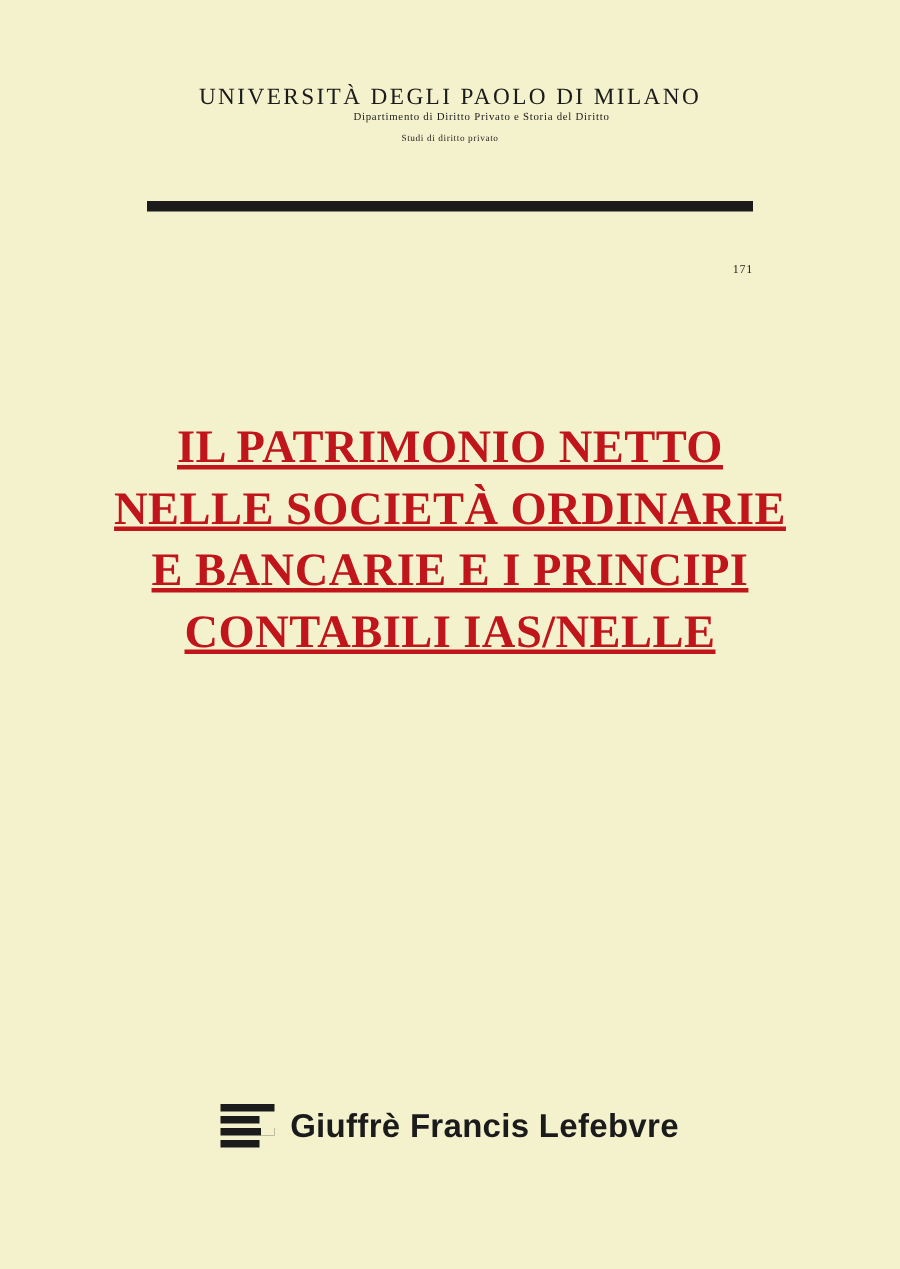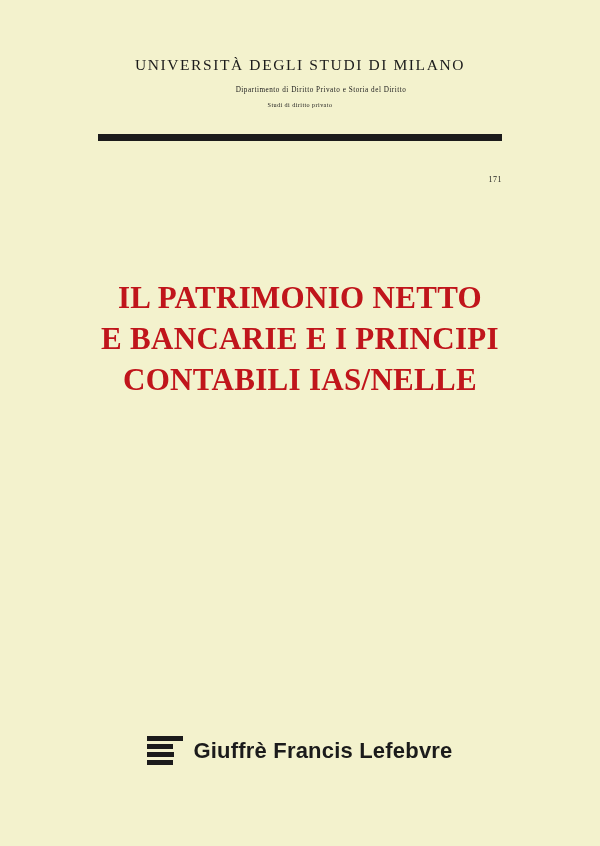--- a/index.html
+++ b/index.html
@@ -37,21 +37,20 @@
   }
   .faculty {
     margin-top: 7px;
     font-family: "Liberation Serif", serif;
     font-size: 9px;
     letter-spacing: 0.9px;
     font-weight: bold;
     color: #1b1b1b;
   }
   .dept {
-    margin-top: 12px;
     font-family: "Liberation Serif", serif;
     font-size: 7.2px;
     letter-spacing: 0.5px;
     color: #1b1b1b;
     padding-left: 42px;
   }
   .series {
     margin-top: 7px;
     font-family: "Liberation Serif", serif;
     font-size: 6.2px;
@@ -106,20 +105,21 @@
     color: #c0151b;
     font-family: "Liberation Serif", serif;
     font-weight: bold;
     font-size: 31px;
     line-height: 1.32;
     letter-spacing: 0.3px;
   }
   .title .ln {
     display: block;
     white-space: nowrap;
+    text-decoration: underline;
   }
   
   .publisher {
     position: absolute;
     bottom: 80px;
     left: 0;
     right: 0;
     display: flex;
     align-items: center;
     justify-content: center;
@@ -158,33 +158,34 @@
     letter-spacing: 0.2px;
     white-space: nowrap;
   }
 </style>
 </head>
 <body>
 
 <div class="cover">
 
   <div class="header">
-    <div class="univ">UNIVERSITÀ DEGLI STUDI DI MILANO</div>
+    <div class="univ">UNIVERSITÀ DEGLI PAOLO DI MILANO</div>
     <div class="dept">Dipartimento di Diritto Privato e Storia del Diritto</div>
     <div class="series">Studi di diritto privato</div>
   </div>
 
   <div class="rule-row">
     <div class="rule"></div>
     <div class="series-number">171</div>
   </div>
 
 
   <div class="title">
     <span class="ln">IL PATRIMONIO NETTO</span>
+    <span class="ln">NELLE SOCIETÀ ORDINARIE</span>
     <span class="ln">E BANCARIE E I PRINCIPI</span>
     <span class="ln">CONTABILI IAS/NELLE</span>
   </div>
 
   <div class="publisher">
     <span class="logo-mark">
       <span class="bar b1"></span>
       <span class="bar b2"></span>
       <span class="bar b3"></span>
       <span class="bar b4"></span>

